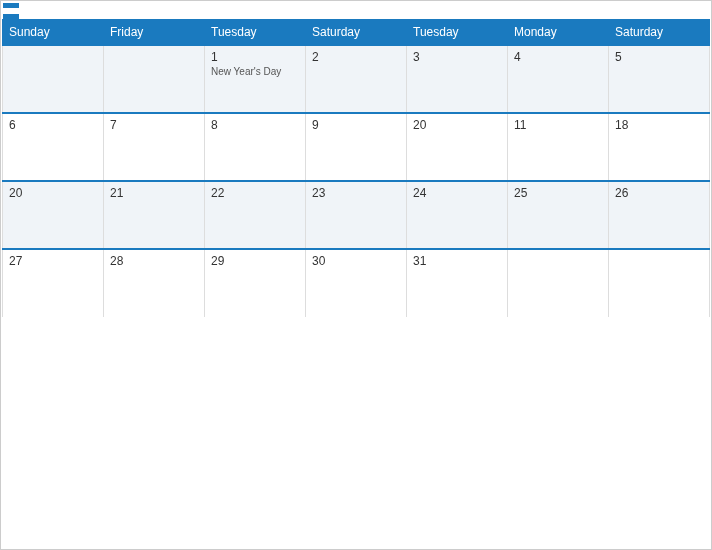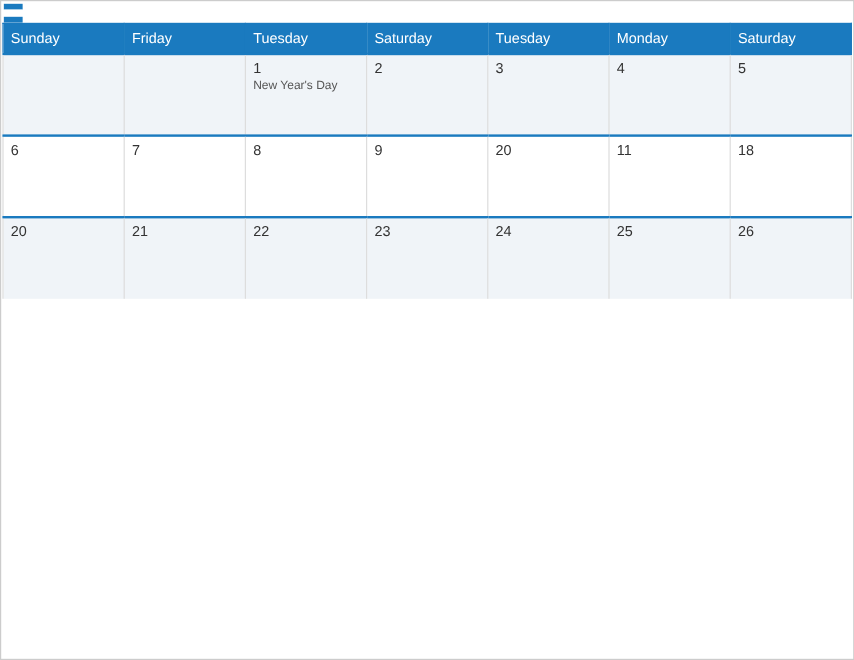--- a/index.html
+++ b/index.html
@@ -205,15 +205,34 @@
           <td>
             <span class="day-number">24</span>
           </td>
           <td>
             <span class="day-number">25</span>
           </td>
           <td>
             <span class="day-number">26</span>
           </td>
         </tr>
+        <tr>
+          <td>
+            <span class="day-number">27</span>
+          </td>
+          <td>
+            <span class="day-number">28</span>
+          </td>
+          <td>
+            <span class="day-number">29</span>
+          </td>
+          <td>
+            <span class="day-number">30</span>
+          </td>
+          <td>
+            <span class="day-number">31</span>
+          </td>
+          <td class="empty-cell"></td>
+          <td class="empty-cell"></td>
+        </tr>
       </tbody>
   </table>
 </div>
 
 </body></html>

